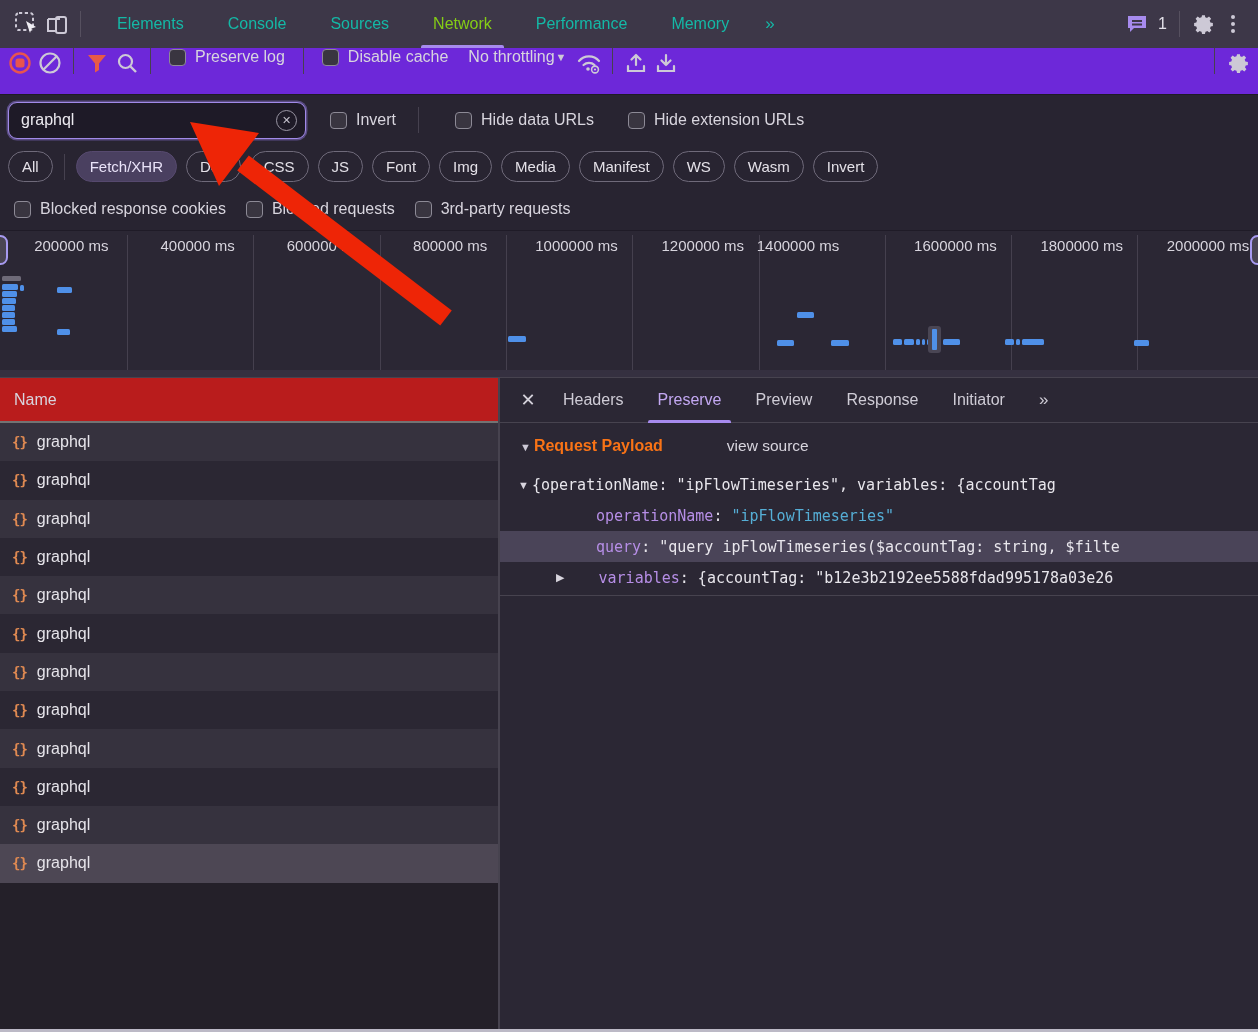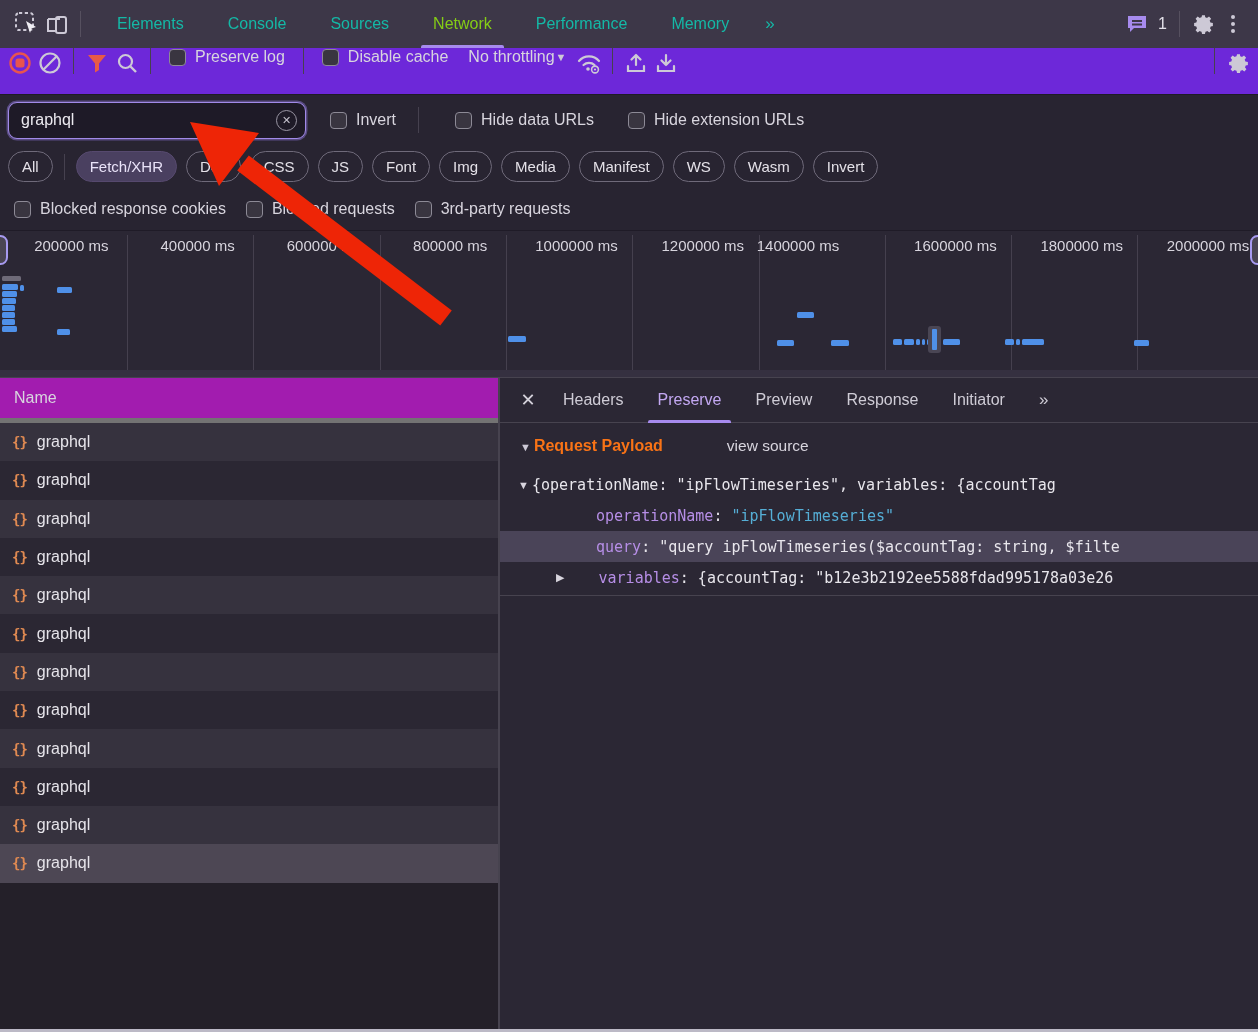--- a/index.html
+++ b/index.html
@@ -54,21 +54,21 @@
   .tl-label { position:absolute; top:6px; transform:translateX(-50%); font-size:15px; color:#d8d5de; white-space:nowrap; }
   .tl-bar { position:absolute; border-radius:1.5px; }
   .tl-marker { position:absolute; background:#4a4654; border-radius:3px; }
   .tl-marker i { position:absolute; left:4px; top:3px; width:5px; bottom:3px; background:#4f90e8; border-radius:1px; display:block; }
   .tl-grip { position:absolute; top:4px; width:15px; height:30px; background:#4a4553; border:2px solid #a79af0; border-radius:8px; }
   .tl-bottomband { position:absolute; left:0; right:0; bottom:0; height:7px; background:#353040; }
 
   
   .mainsplit { display:flex; height:651px; }
   .requests { width:500px; flex:none; background:#242029; display:flex; flex-direction:column; border-right:2px solid #47434f; }
-  .req-head { height:45px; flex:none; display:flex; align-items:center; padding:0 14px; font-size:16px; color:#d8d5de; border-bottom:5px solid #737373; background:#a21caf; }
+  .req-head { height:45px; flex:none; display:flex; align-items:center; padding:0 14px; font-size:16px; color:#d8d5de; border-bottom:2px solid #737373; background:#b91c1c; }
   .req-rows { flex:1; overflow:hidden; }
   .req-row { height:38.3px; display:flex; align-items:center; padding:0 12px; gap:10px; font-size:16px; color:#e6e4ea; cursor:pointer; }
   .req-row.odd { background:#36323e; }
   .req-row.even { background:#2b2733; }
   .req-row.sel { background:#4d4754; }
   .json-ico { font-family:"DejaVu Sans Mono",monospace; font-weight:bold; font-size:14px; color:#e08a52; letter-spacing:-1px; flex:none; }
 
   
   .details { flex:1; background:#2b2734; display:flex; flex-direction:column; overflow:hidden; }
   .det-tabs { height:45px; flex:none; display:flex; align-items:center; border-bottom:1px solid #47434f; padding-left:10px; }

